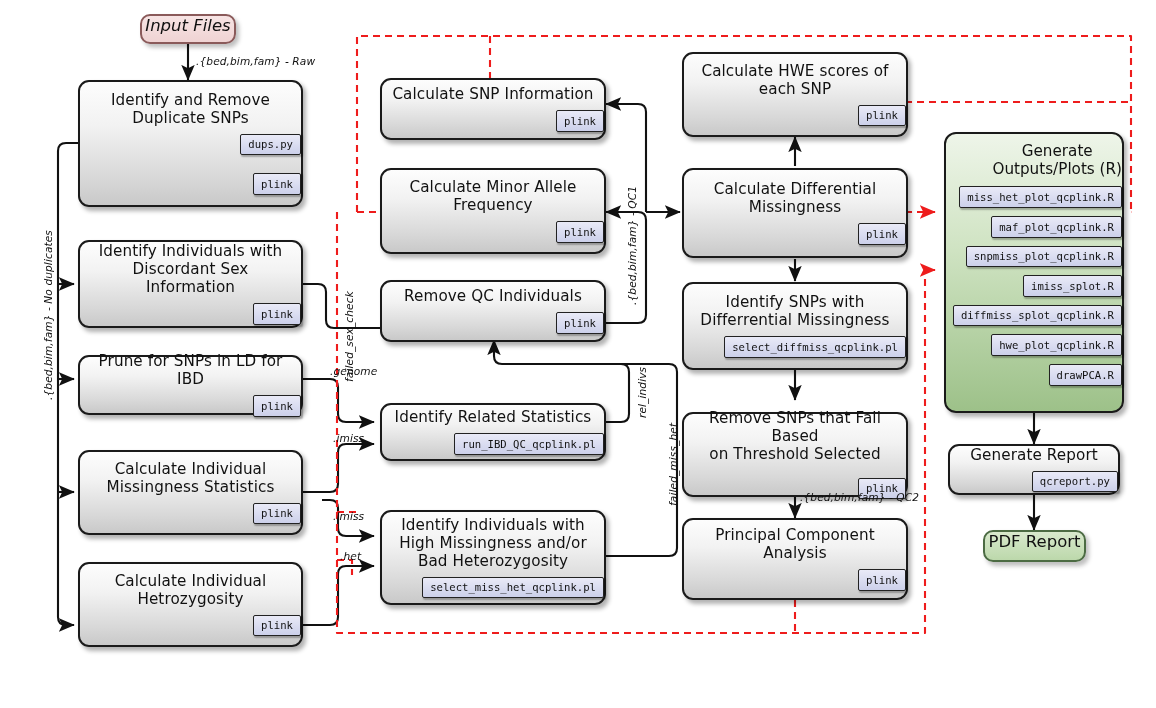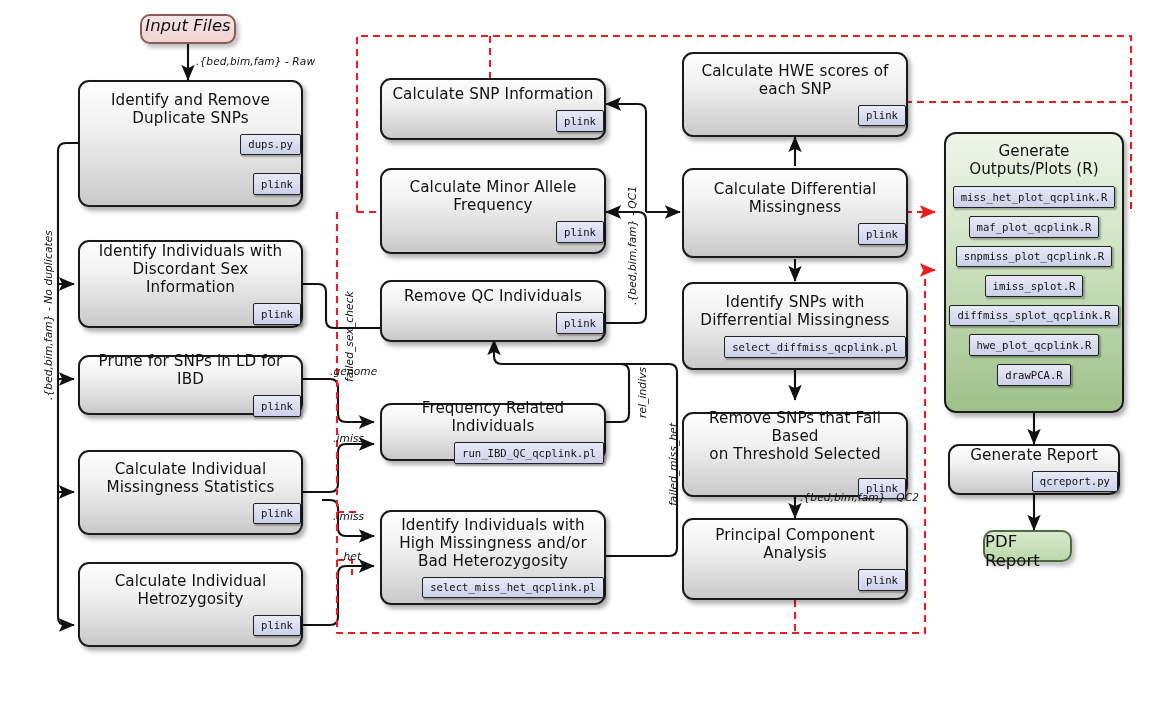--- a/index.html
+++ b/index.html
@@ -30,21 +30,21 @@
         background:linear-gradient(to bottom,#f7e4e4 0%,#efd3d3 100%);
         box-shadow:3px 3.5px 4px rgba(0,0,0,.25);}
   .term.green{border-color:#4c6b43;
         background:linear-gradient(to bottom,#d9e9cd 0%,#bcd8ab 100%);
         font-style:normal;font-size:16.5px;}
 
   
   .greenbox{position:absolute;box-sizing:border-box;border:2.4px solid #1a1a1a;border-radius:12px;
         background:linear-gradient(to bottom,#eef5e9 0%,#cfe3c2 42%,#9dc189 100%);
         box-shadow:3px 3.5px 4px rgba(0,0,0,.30);
-        display:flex;flex-direction:column;align-items:center;padding-top:8px;}
+        display:flex;flex-direction:column;align-items:flex-end;padding-top:8px;}
   .greenbox .ttl{font-size:15.2px;line-height:1.2;text-align:center;color:#111;}
   .greenbox .chip{margin-top:8px;}
 
   
   .elabel{position:absolute;font-style:italic;font-size:10.6px;color:#111;white-space:nowrap;
           letter-spacing:.1px;}
   .elabel.vert{transform-origin:0 0;}
 </style>
 </head>
 <body>
@@ -123,21 +123,21 @@
 
       <path d="M337,512 L360,512"></path>
       <path d="M337,560 L352,560 L352,575"></path>
     </g>
   </svg>
 
   <div class="term" style="left:140px;top:14px;width:96px;height:30px;">
     <span>Input Files</span>
   </div>
 
-  <div class="term green" style="left:983px;top:530px;width:89px;height:32px;">
+  <div class="term green" style="left:983px;top:530px;width:103px;height:32px;">
     <span>PDF Report</span>
   </div>
 
   <div class="node" style="left:78px;top:80px;width:225px;height:127px;">
     <div class="ttl">Identify and Remove<br>Duplicate SNPs</div>
     <div class="scripts">
       <span class="chip">dups.py</span>
       <span class="chip" style="margin-top:12px;">plink</span>
     </div>
   </div>
@@ -185,21 +185,21 @@
   </div>
 
   <div class="node" style="left:380px;top:280px;width:226px;height:62px;">
     <div class="ttl">Remove QC Individuals</div>
     <div class="scripts">
       <span class="chip">plink</span>
     </div>
   </div>
 
   <div class="node" style="left:380px;top:403px;width:226px;height:58px;">
-    <div class="ttl">Frequency Related Individuals</div>
+    <div class="ttl">Identify Related Statistics</div>
     <div class="scripts">
       <span class="chip">run_IBD_QC_qcplink.pl</span>
     </div>
   </div>
 
   <div class="node" style="left:380px;top:510px;width:226px;height:95px;">
     <div class="ttl">Identify Individuals with<br>High Missingness and/or<br>Bad Heterozygosity</div>
     <div class="scripts">
       <span class="chip">select_miss_het_qcplink.pl</span>
     </div>

